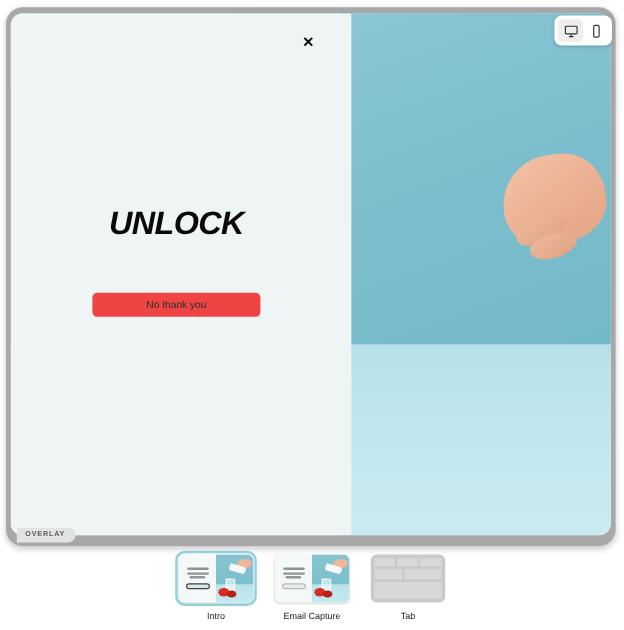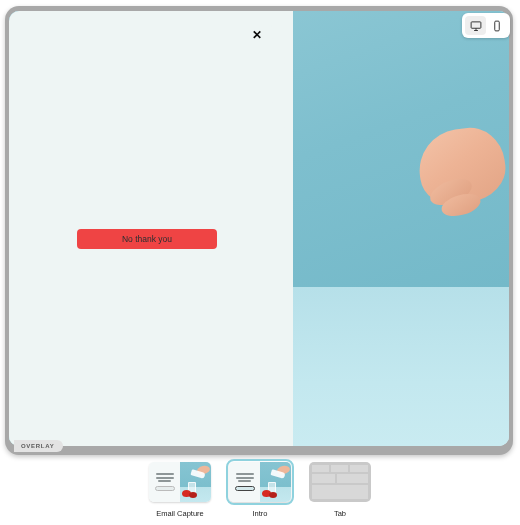--- a/index.html
+++ b/index.html
@@ -416,20 +416,21 @@
                  C0,131 14,131 14,115
                  C14,99 0,99 0,83
                  C0,67 14,67 14,51
                  C14,35 0,35 0,19
                  C0,6 14,6 14,0 Z" fill="#eef5f4"></path>
       </svg>
     </div>
 
     <div class="content">
       <div class="headline">
+        <div>UNLOCK</div>
       </div>
       <div class="btn-secondary">No thank you</div>
     </div>
 
     <div class="close-x">✕</div>
 
   </div>
 
   <div class="dev-toggle">
     <div class="dev-btn active">
@@ -442,59 +443,59 @@
     <div class="dev-btn">
       <svg width="12" height="12" viewBox="0 0 16 16" fill="none" stroke="#333" stroke-width="1.3">
         <rect x="5" y="1.5" width="6" height="13" rx="1.4"></rect>
       </svg>
     </div>
   </div>
 
   <div class="overlay-tab">OVERLAY</div>
 
   <div class="thumbs">
+
+    <div class="thumb selected">
+      <div class="thumb-frame">
+        <div class="thumb-left">
+          <div class="tl-line"></div>
+          <div class="tl-line"></div>
+          <div class="tl-line s"></div>
+          <div class="tl-btn"></div>
+        </div>
+        <div class="thumb-right">
+          <div class="t-hand"></div>
+          <div class="t-bottle"></div>
+          <div class="t-glass"></div>
+          <div class="t-berry"></div>
+          <div class="t-berry2"></div>
+        </div>
+      </div>
+      <div class="thumb-label">Intro</div>
+    </div>
 
     <div class="thumb">
       <div class="thumb-frame">
         <div class="thumb-left">
           <div class="tl-line"></div>
           <div class="tl-line"></div>
           <div class="tl-line s"></div>
           <div class="tl-btn plain"></div>
         </div>
         <div class="thumb-right">
           <div class="t-hand"></div>
           <div class="t-bottle"></div>
           <div class="t-glass"></div>
           <div class="t-berry"></div>
           <div class="t-berry2"></div>
         </div>
       </div>
       <div class="thumb-label">Email Capture</div>
     </div>
 
-    <div class="thumb selected">
-      <div class="thumb-frame">
-        <div class="thumb-left">
-          <div class="tl-line"></div>
-          <div class="tl-line"></div>
-          <div class="tl-line s"></div>
-          <div class="tl-btn"></div>
-        </div>
-        <div class="thumb-right">
-          <div class="t-hand"></div>
-          <div class="t-bottle"></div>
-          <div class="t-glass"></div>
-          <div class="t-berry"></div>
-          <div class="t-berry2"></div>
-        </div>
-      </div>
-      <div class="thumb-label">Intro</div>
-    </div>
-
 
 
     <div class="thumb">
       <div class="thumb-blank">
         <div class="bl bl1"></div>
         <div class="bl bl2"></div>
         <div class="bl bl3"></div>
         <div class="bl bl4"></div>
         <div class="bl bl5"></div>
         <div class="bl bl6"></div>

